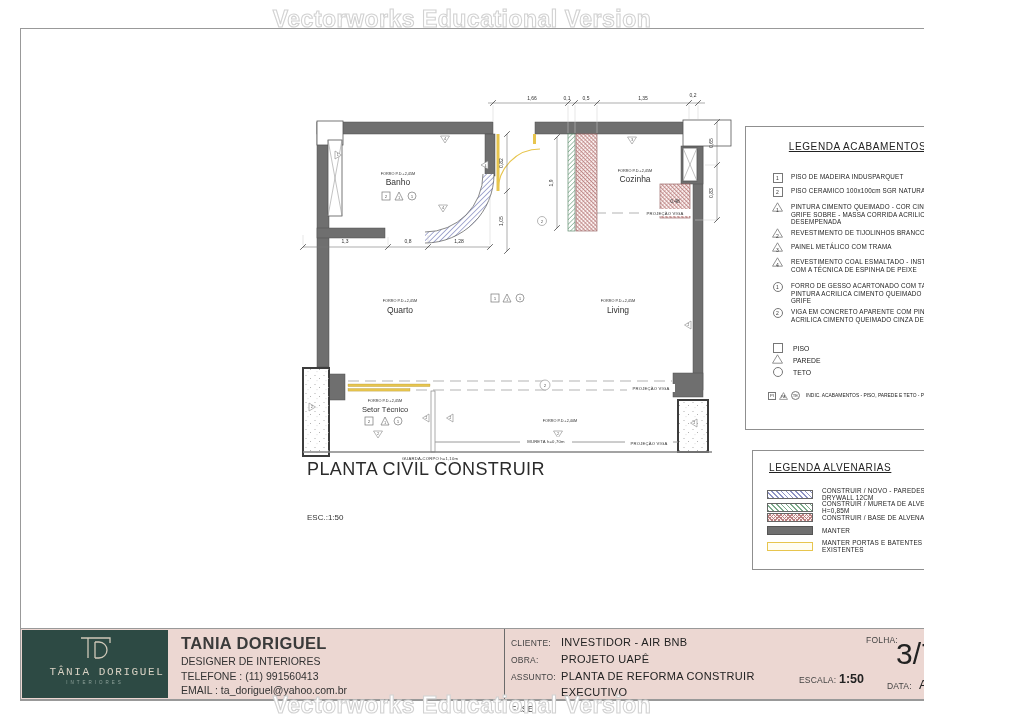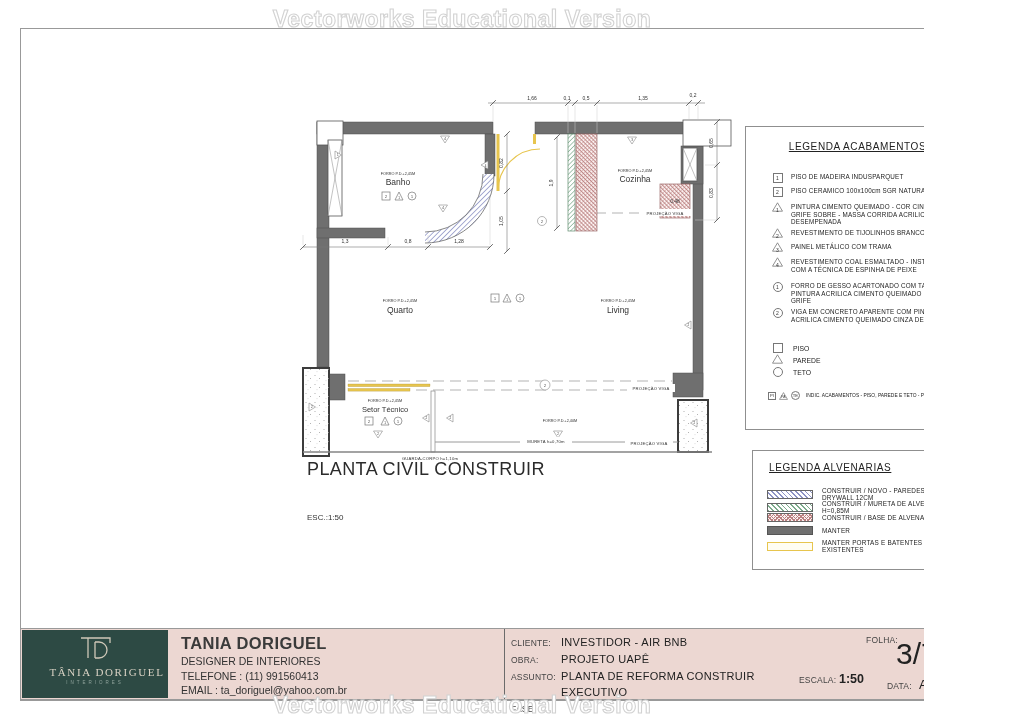--- a/index.html
+++ b/index.html
@@ -55,21 +55,21 @@
   .note{font-size:4.2px;fill:#555;letter-spacing:.2px;}
   .mnum{font-size:3px;fill:#444;}
   .snum{font-size:3.6px;fill:#333;}
   #plan-title{position:absolute;left:307px;top:459px;font-size:18px;letter-spacing:.4px;color:#2b2b2b;}
   #plan-scale{position:absolute;left:307px;top:477px;font-size:8px;color:#333;margin-top:36px;}
   
   #titleblock{position:absolute;left:20px;top:628px;width:984px;height:72px;
               background:var(--titleblock-pink,#ecd7d2);border:1px solid #999;box-sizing:border-box;}
   #logo{position:absolute;left:1px;top:1px;width:146px;height:68px;background:var(--brand-green,#2d4a44);
         text-align:center;}
-  #brand-name{font-family:Liberation Serif, serif;font-size:11px;letter-spacing:1.6px;color:#d9d2c4;margin-top:1px;padding-left:24px;}
+  #brand-name{font-family:Liberation Mono, monospace;font-size:11px;letter-spacing:1.6px;color:#d9d2c4;margin-top:1px;padding-left:24px;}
   #brand-sub{font-size:4.5px;letter-spacing:3px;color:#8fa39b;margin-top:2px;}
   #designer{position:absolute;left:160px;top:5px;}
   #designer .nm{font-size:16.5px;font-weight:bold;color:#3a3a3a;letter-spacing:.4px;}
   #designer .rl{font-size:10.5px;color:#333;margin-top:2px;}
   #designer .ph{font-size:10.5px;color:#333;margin-top:3px;}
   #designer .em{font-size:10.5px;color:#333;margin-top:2px;}
   .tb-divider{position:absolute;top:0;width:1px;height:70px;background:#6b6b6b;}
   .fld{position:absolute;font-size:8.5px;color:#444;letter-spacing:.2px;}
   .fldv{position:absolute;font-size:11px;color:#222;letter-spacing:.3px;}
   #folha-val{position:absolute;font-size:30px;color:#222;}

